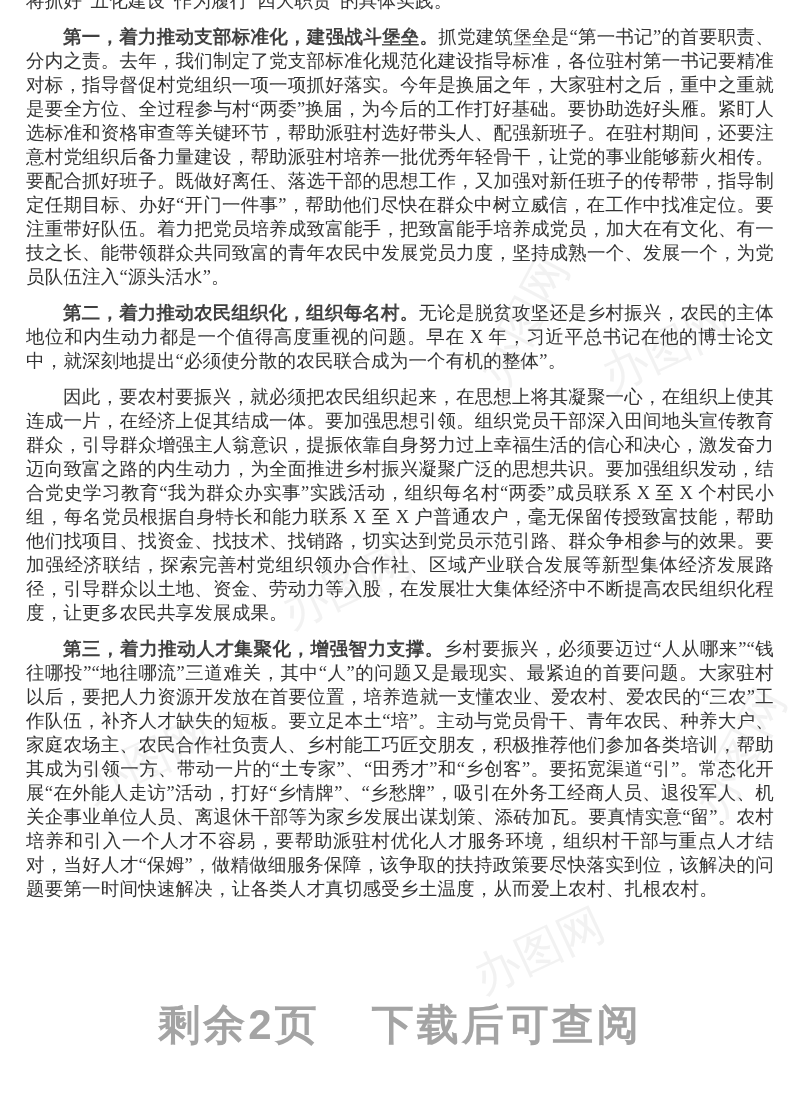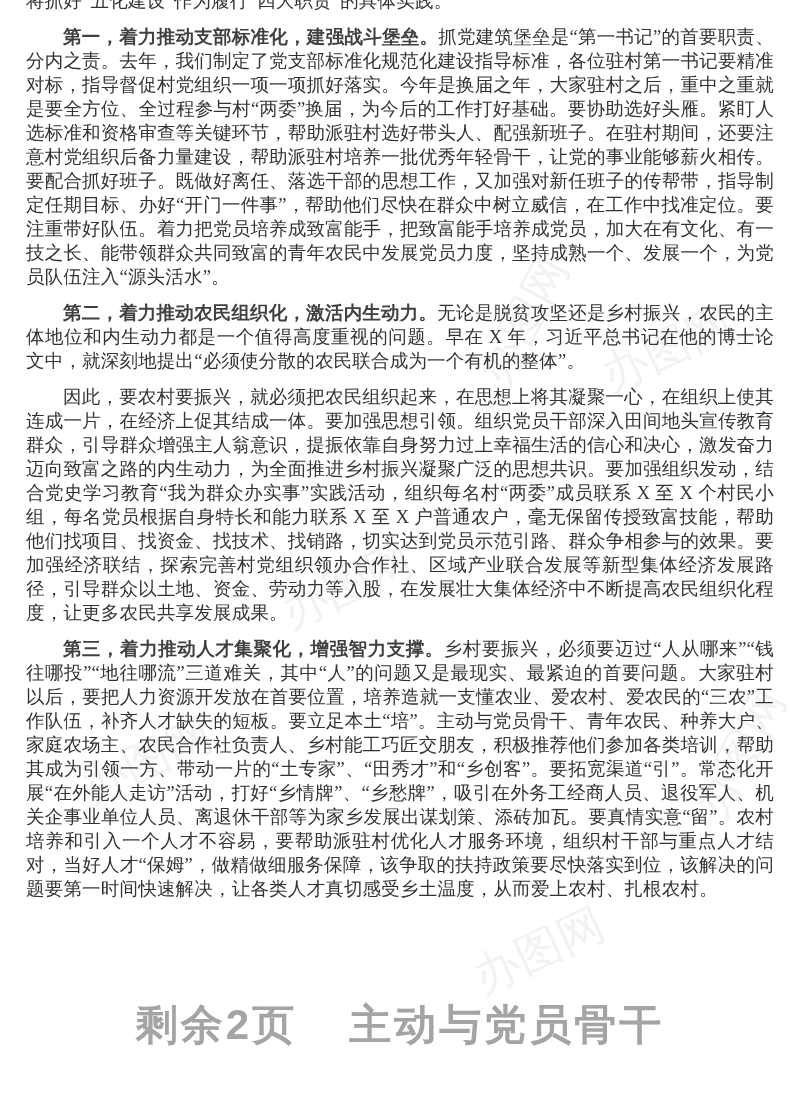--- a/index.html
+++ b/index.html
@@ -64,30 +64,30 @@
 </style>
 </head>
 <body>
 
 <div class="page">
 
   <div class="doc">
     <p class="para cont">将抓好“五化建设”作为履行“四大职责”的具体实践。</p>
     <div id="paras">
         <p class="para"><b class="lead">第一，着力推动支部标准化，建强战斗堡垒。</b>抓党建筑堡垒是“第一书记”的首要职责、分内之责。去年，我们制定了党支部标准化规范化建设指导标准，各位驻村第一书记要精准对标，指导督促村党组织一项一项抓好落实。今年是换届之年，大家驻村之后，重中之重就是要全方位、全过程参与村“两委”换届，为今后的工作打好基础。要协助选好头雁。紧盯人选标准和资格审查等关键环节，帮助派驻村选好带头人、配强新班子。在驻村期间，还要注意村党组织后备力量建设，帮助派驻村培养一批优秀年轻骨干，让党的事业能够薪火相传。要配合抓好班子。既做好离任、落选干部的思想工作，又加强对新任班子的传帮带，指导制定任期目标、办好“开门一件事”，帮助他们尽快在群众中树立威信，在工作中找准定位。要注重带好队伍。着力把党员培养成致富能手，把致富能手培养成党员，加大在有文化、有一技之长、能带领群众共同致富的青年农民中发展党员力度，坚持成熟一个、发展一个，为党员队伍注入“源头活水”。</p>
-        <p class="para"><b class="lead">第二，着力推动农民组织化，激活内生动力。</b>无论是脱贫攻坚还是乡村振兴，农民的主体地位和内生动力都是一个值得高度重视的问题。早在 X 年，习近平总书记在他的博士论文中，就深刻地提出“必须使分散的农民联合成为一个有机的整体”。</p>
+        <p class="para"><b class="lead">第二，着力推动农民组织化，组织每名村。</b>无论是脱贫攻坚还是乡村振兴，农民的主体地位和内生动力都是一个值得高度重视的问题。早在 X 年，习近平总书记在他的博士论文中，就深刻地提出“必须使分散的农民联合成为一个有机的整体”。</p>
         <p class="para">因此，要农村要振兴，就必须把农民组织起来，在思想上将其凝聚一心，在组织上使其连成一片，在经济上促其结成一体。要加强思想引领。组织党员干部深入田间地头宣传教育群众，引导群众增强主人翁意识，提振依靠自身努力过上幸福生活的信心和决心，激发奋力迈向致富之路的内生动力，为全面推进乡村振兴凝聚广泛的思想共识。要加强组织发动，结合党史学习教育“我为群众办实事”实践活动，组织每名村“两委”成员联系 X 至 X 个村民小组，每名党员根据自身特长和能力联系 X 至 X 户普通农户，毫无保留传授致富技能，帮助他们找项目、找资金、找技术、找销路，切实达到党员示范引路、群众争相参与的效果。要加强经济联结，探索完善村党组织领办合作社、区域产业联合发展等新型集体经济发展路径，引导群众以土地、资金、劳动力等入股，在发展壮大集体经济中不断提高农民组织化程度，让更多农民共享发展成果。</p>
         <p class="para"><b class="lead">第三，着力推动人才集聚化，增强智力支撑。</b>乡村要振兴，必须要迈过“人从哪来”“钱往哪投”“地往哪流”三道难关，其中“人”的问题又是最现实、最紧迫的首要问题。大家驻村以后，要把人力资源开发放在首要位置，培养造就一支懂农业、爱农村、爱农民的“三农”工作队伍，补齐人才缺失的短板。要立足本土“培”。主动与党员骨干、青年农民、种养大户、家庭农场主、农民合作社负责人、乡村能工巧匠交朋友，积极推荐他们参加各类培训，帮助其成为引领一方、带动一片的“土专家”、“田秀才”和“乡创客”。要拓宽渠道“引”。常态化开展“在外能人走访”活动，打好“乡情牌”、“乡愁牌”，吸引在外务工经商人员、退役军人、机关企事业单位人员、离退休干部等为家乡发展出谋划策、添砖加瓦。要真情实意“留”。农村培养和引入一个人才不容易，要帮助派驻村优化人才服务环境，组织村干部与重点人才结对，当好人才“保姆”，做精做细服务保障，该争取的扶持政策要尽快落实到位，该解决的问题要第一时间快速解决，让各类人才真切感受乡土温度，从而爱上农村、扎根农村。</p>
       </div>
   </div>
 
   <div class="wm wm1">办图网</div>
   <div class="wm wm2">办图网</div>
   <div class="wm wm3">办图网</div>
   <div class="wm wm4">办图网</div>
   <div class="wm wm5">办图网</div>
   <div class="wm wm6">办图网</div>
 
   <div class="footer">
-    <span class="first">剩余2页</span><span>主动与党员骨干</span>
+    <span class="first">剩余2页</span><span>下载后可查阅</span>
   </div>
 
 </div>
 
 </body></html>

